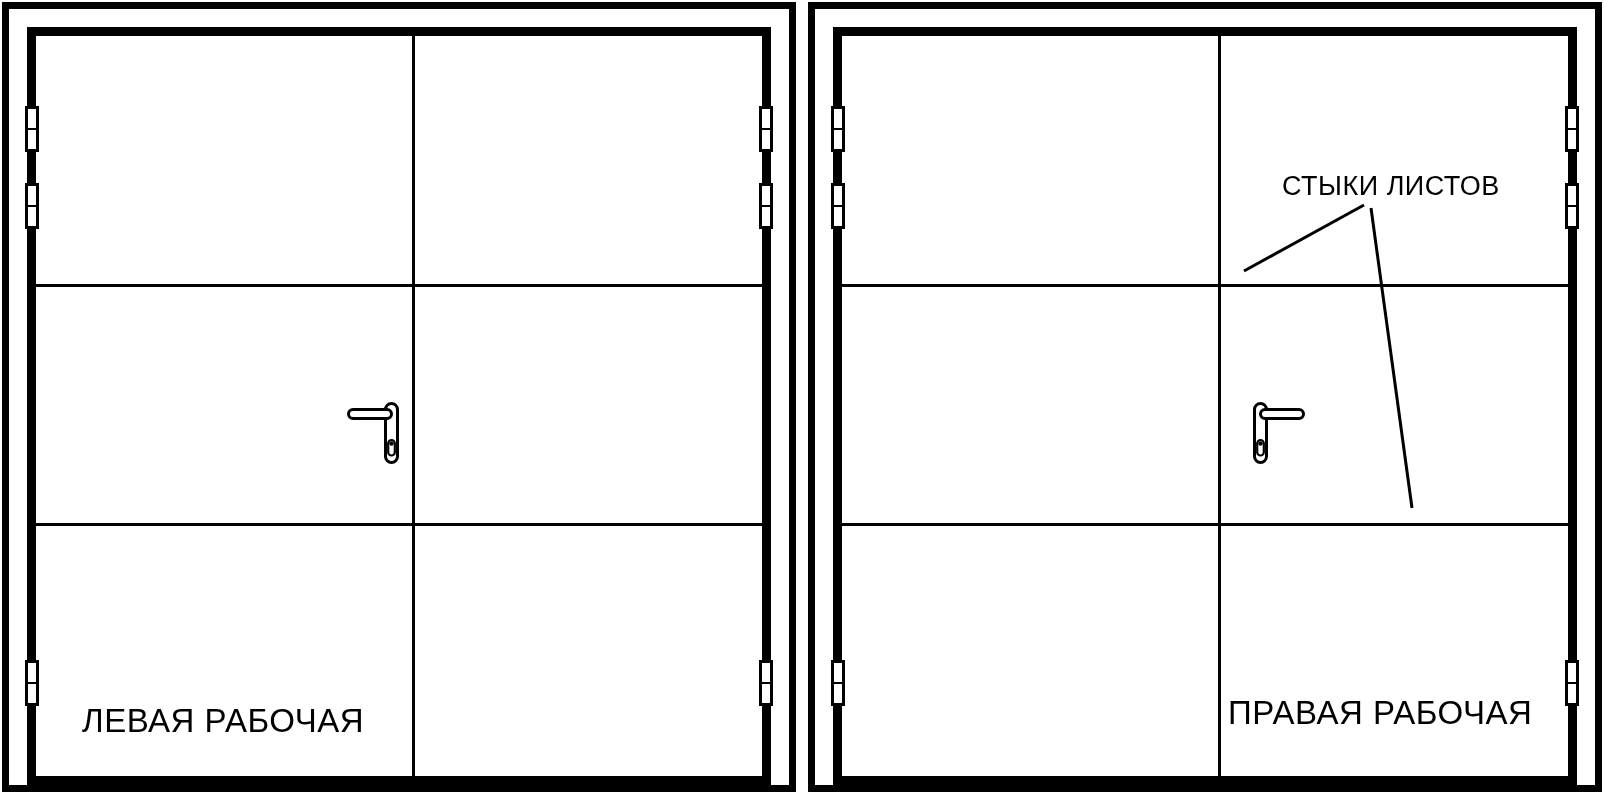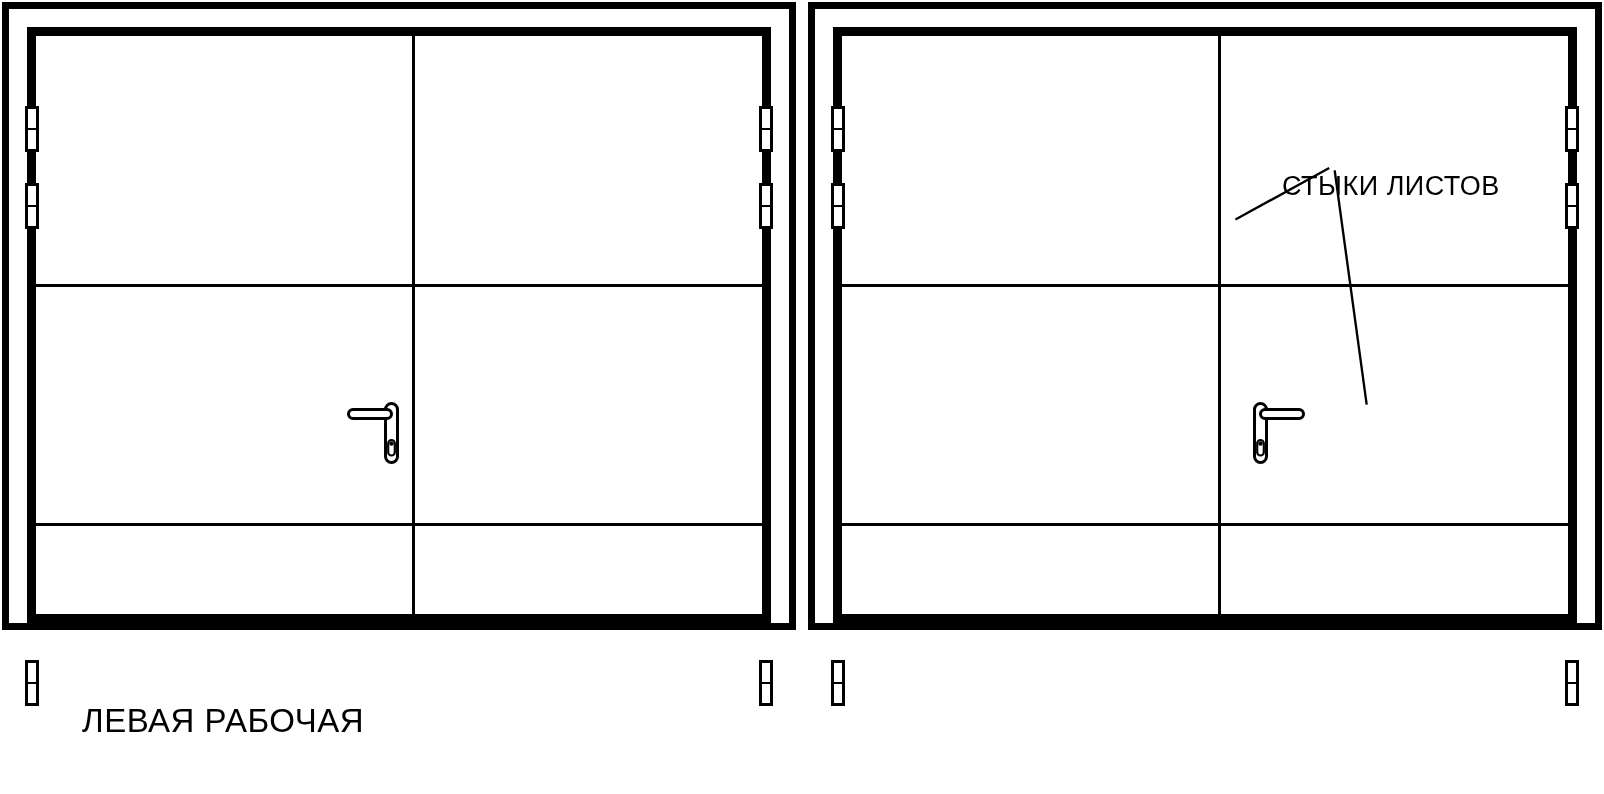--- a/index.html
+++ b/index.html
@@ -1,21 +1,21 @@
 <!DOCTYPE html>
 <html><head>
 <meta charset="utf-8">
 <style>
   * { margin:0; padding:0; box-sizing:border-box; }
   html,body { background:#ffffff; }
   body { width:1604px; height:794px; font-family:"Liberation Sans", sans-serif; color:#000; }
   #canvas { position:relative; width:1604px; height:794px; background:#fff; overflow:hidden; }
 
   
-  .diagram { position:absolute; top:2px; width:794px; height:628px; border:7px solid #000; background:#fff; }
+  .diagram { position:absolute; top:2px; width:794px; height:790px; border:7px solid #000; background:#fff; }
   #door-left  { left:2px; }
   #door-right { left:808px; }
 
   
   .inner-frame { position:absolute; left:18px; right:18px; top:18px; bottom:0;
                  border:9px solid #000; background:#fff; }
 
   
   .interior { position:absolute; inset:0; }
 
@@ -96,20 +96,21 @@
         </svg>
 
         <svg class="handle" viewBox="0 0 52 62">
           <rect x="38.5" y="1.5" width="12" height="59" rx="6" fill="#fff" stroke="#000" stroke-width="3"></rect>
           <rect x="1.5" y="7.5" width="43" height="9" rx="4.5" fill="#fff" stroke="#000" stroke-width="3"></rect>
           <rect x="41.2" y="38" width="6.6" height="15.5" rx="3.3" fill="#fff" stroke="#000" stroke-width="2.2"></rect>
           <circle cx="44.5" cy="41.5" r="2.2" fill="#000"></circle>
         </svg>
 
         <div class="annotation">СТЫКИ ЛИСТОВ</div>
+        <div class="door-label">ПРАВАЯ РАБОЧАЯ</div>
       </div>
 
       <div class="hinge hinge-left hinge-pos-1"></div>
       <div class="hinge hinge-left hinge-pos-2"></div>
       <div class="hinge hinge-left hinge-pos-3"></div>
       <div class="hinge hinge-right hinge-pos-1"></div>
       <div class="hinge hinge-right hinge-pos-2"></div>
       <div class="hinge hinge-right hinge-pos-3"></div>
     </div>
   </div>

